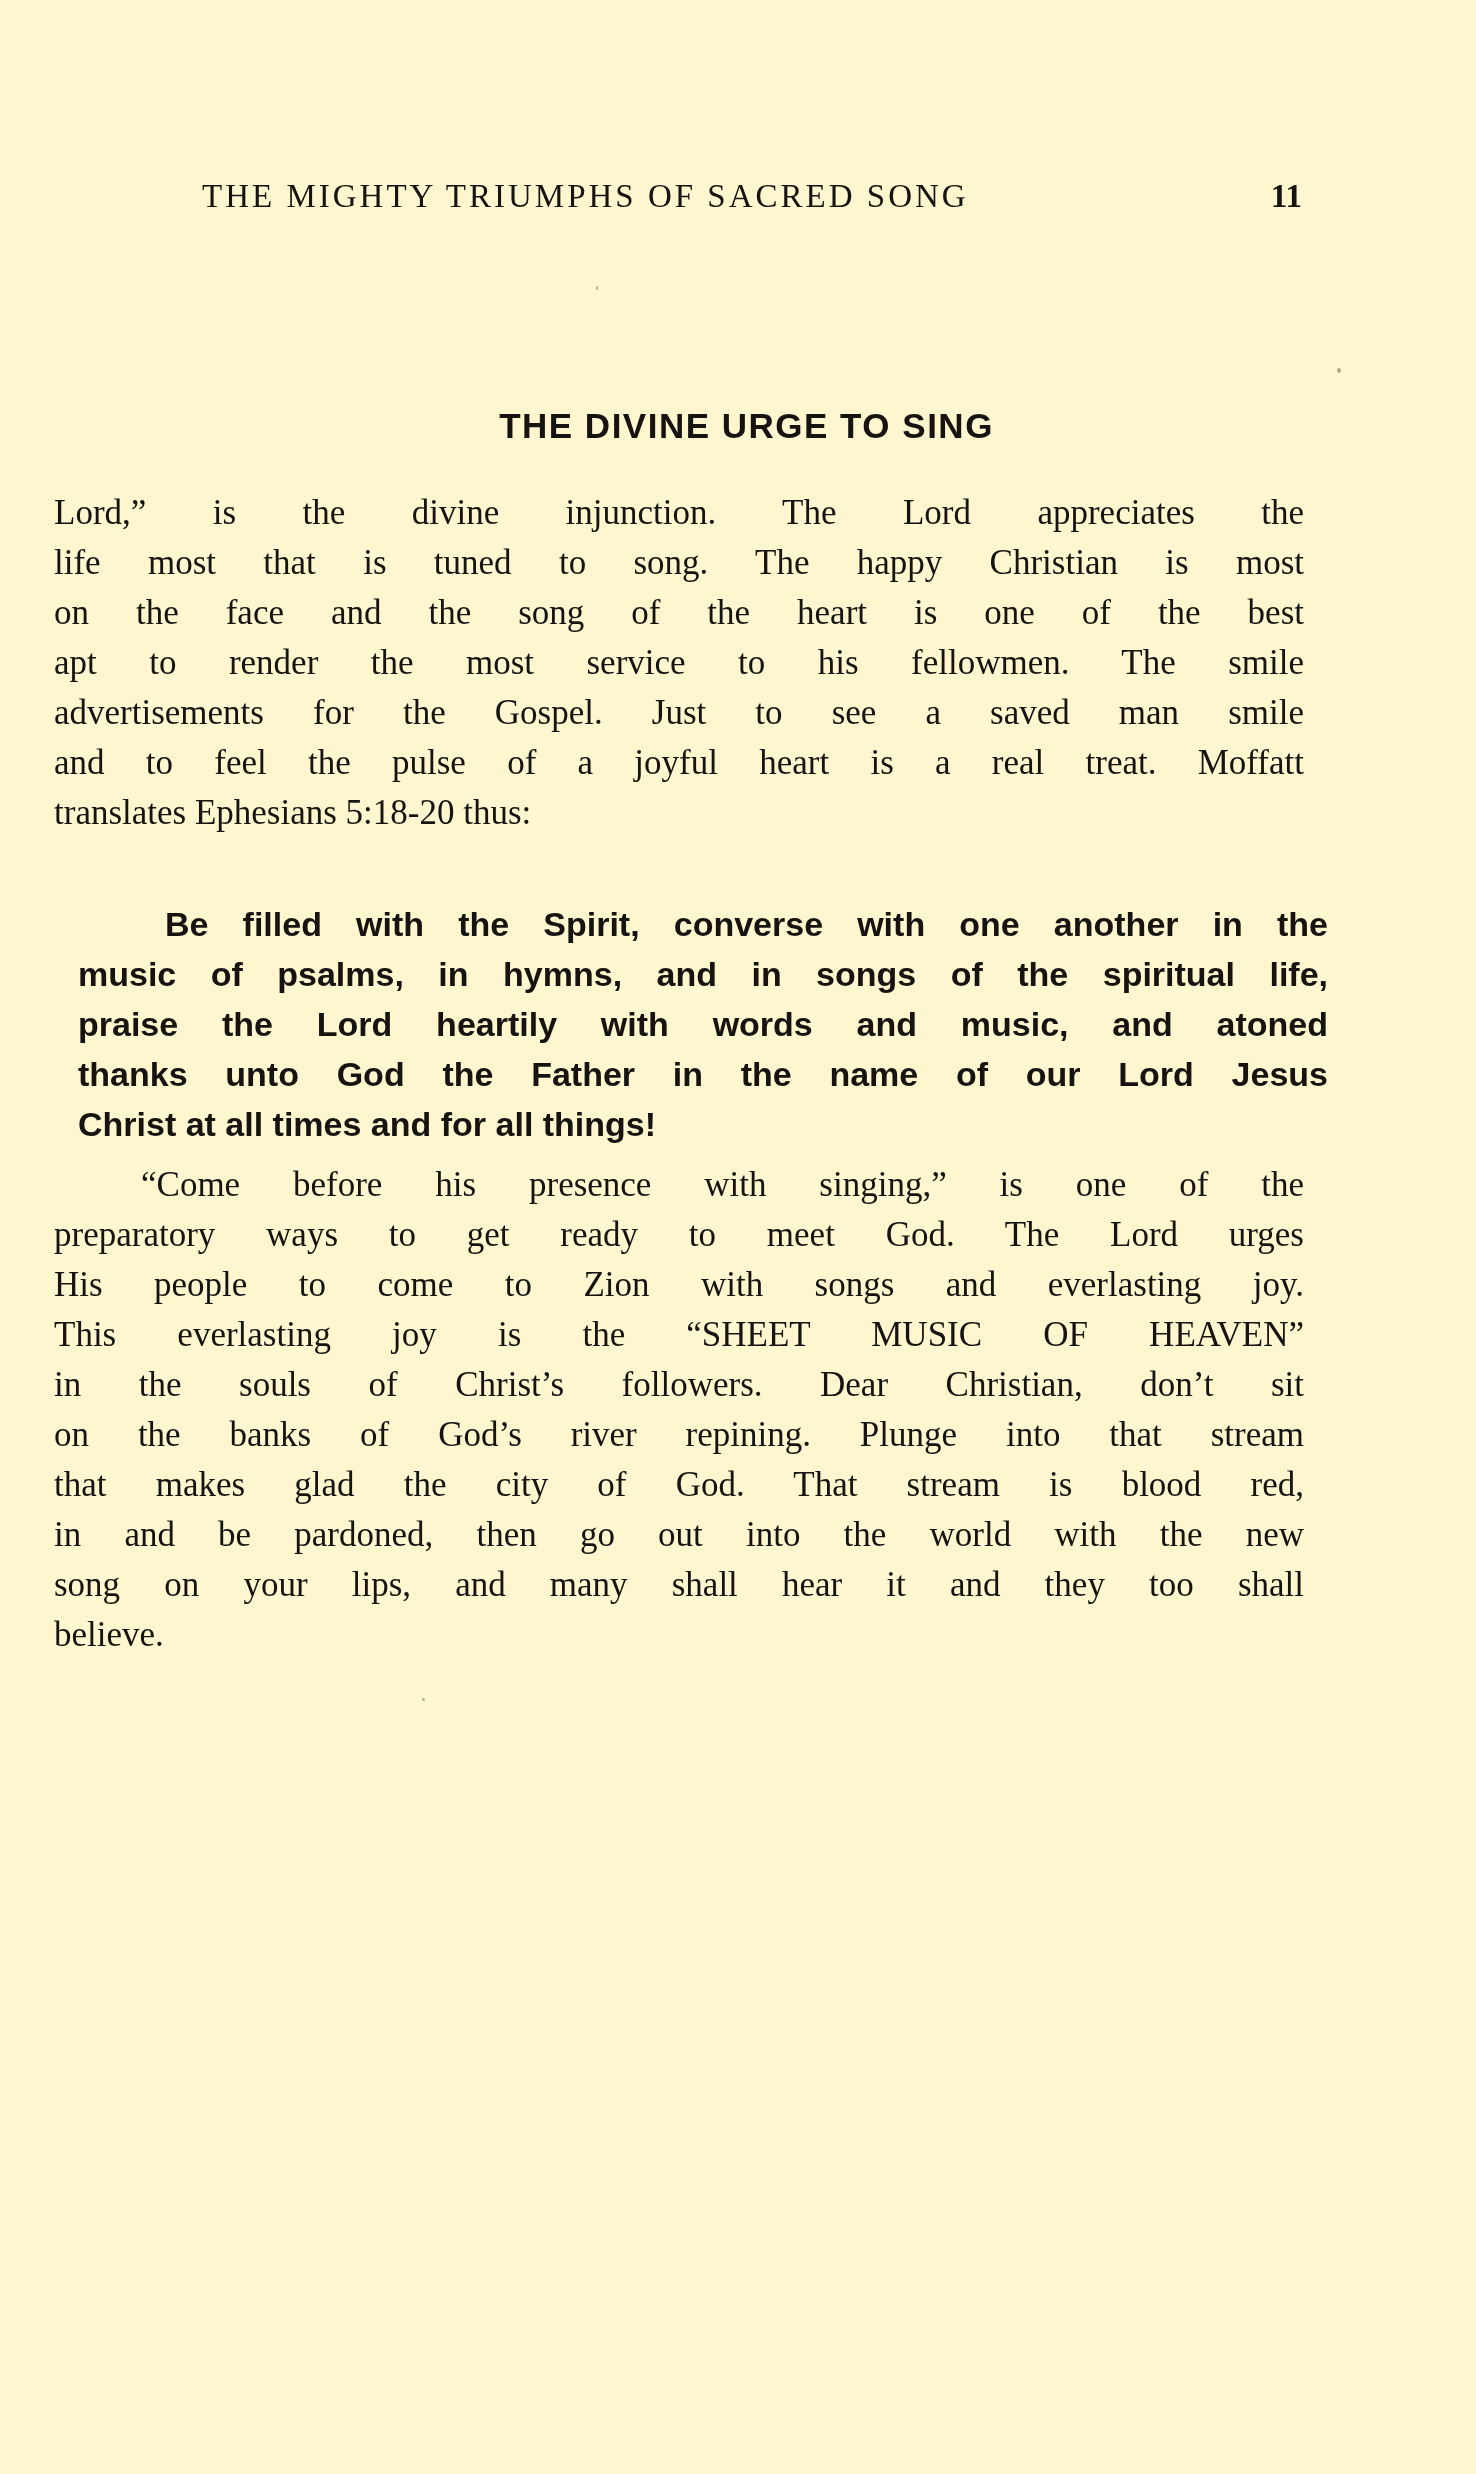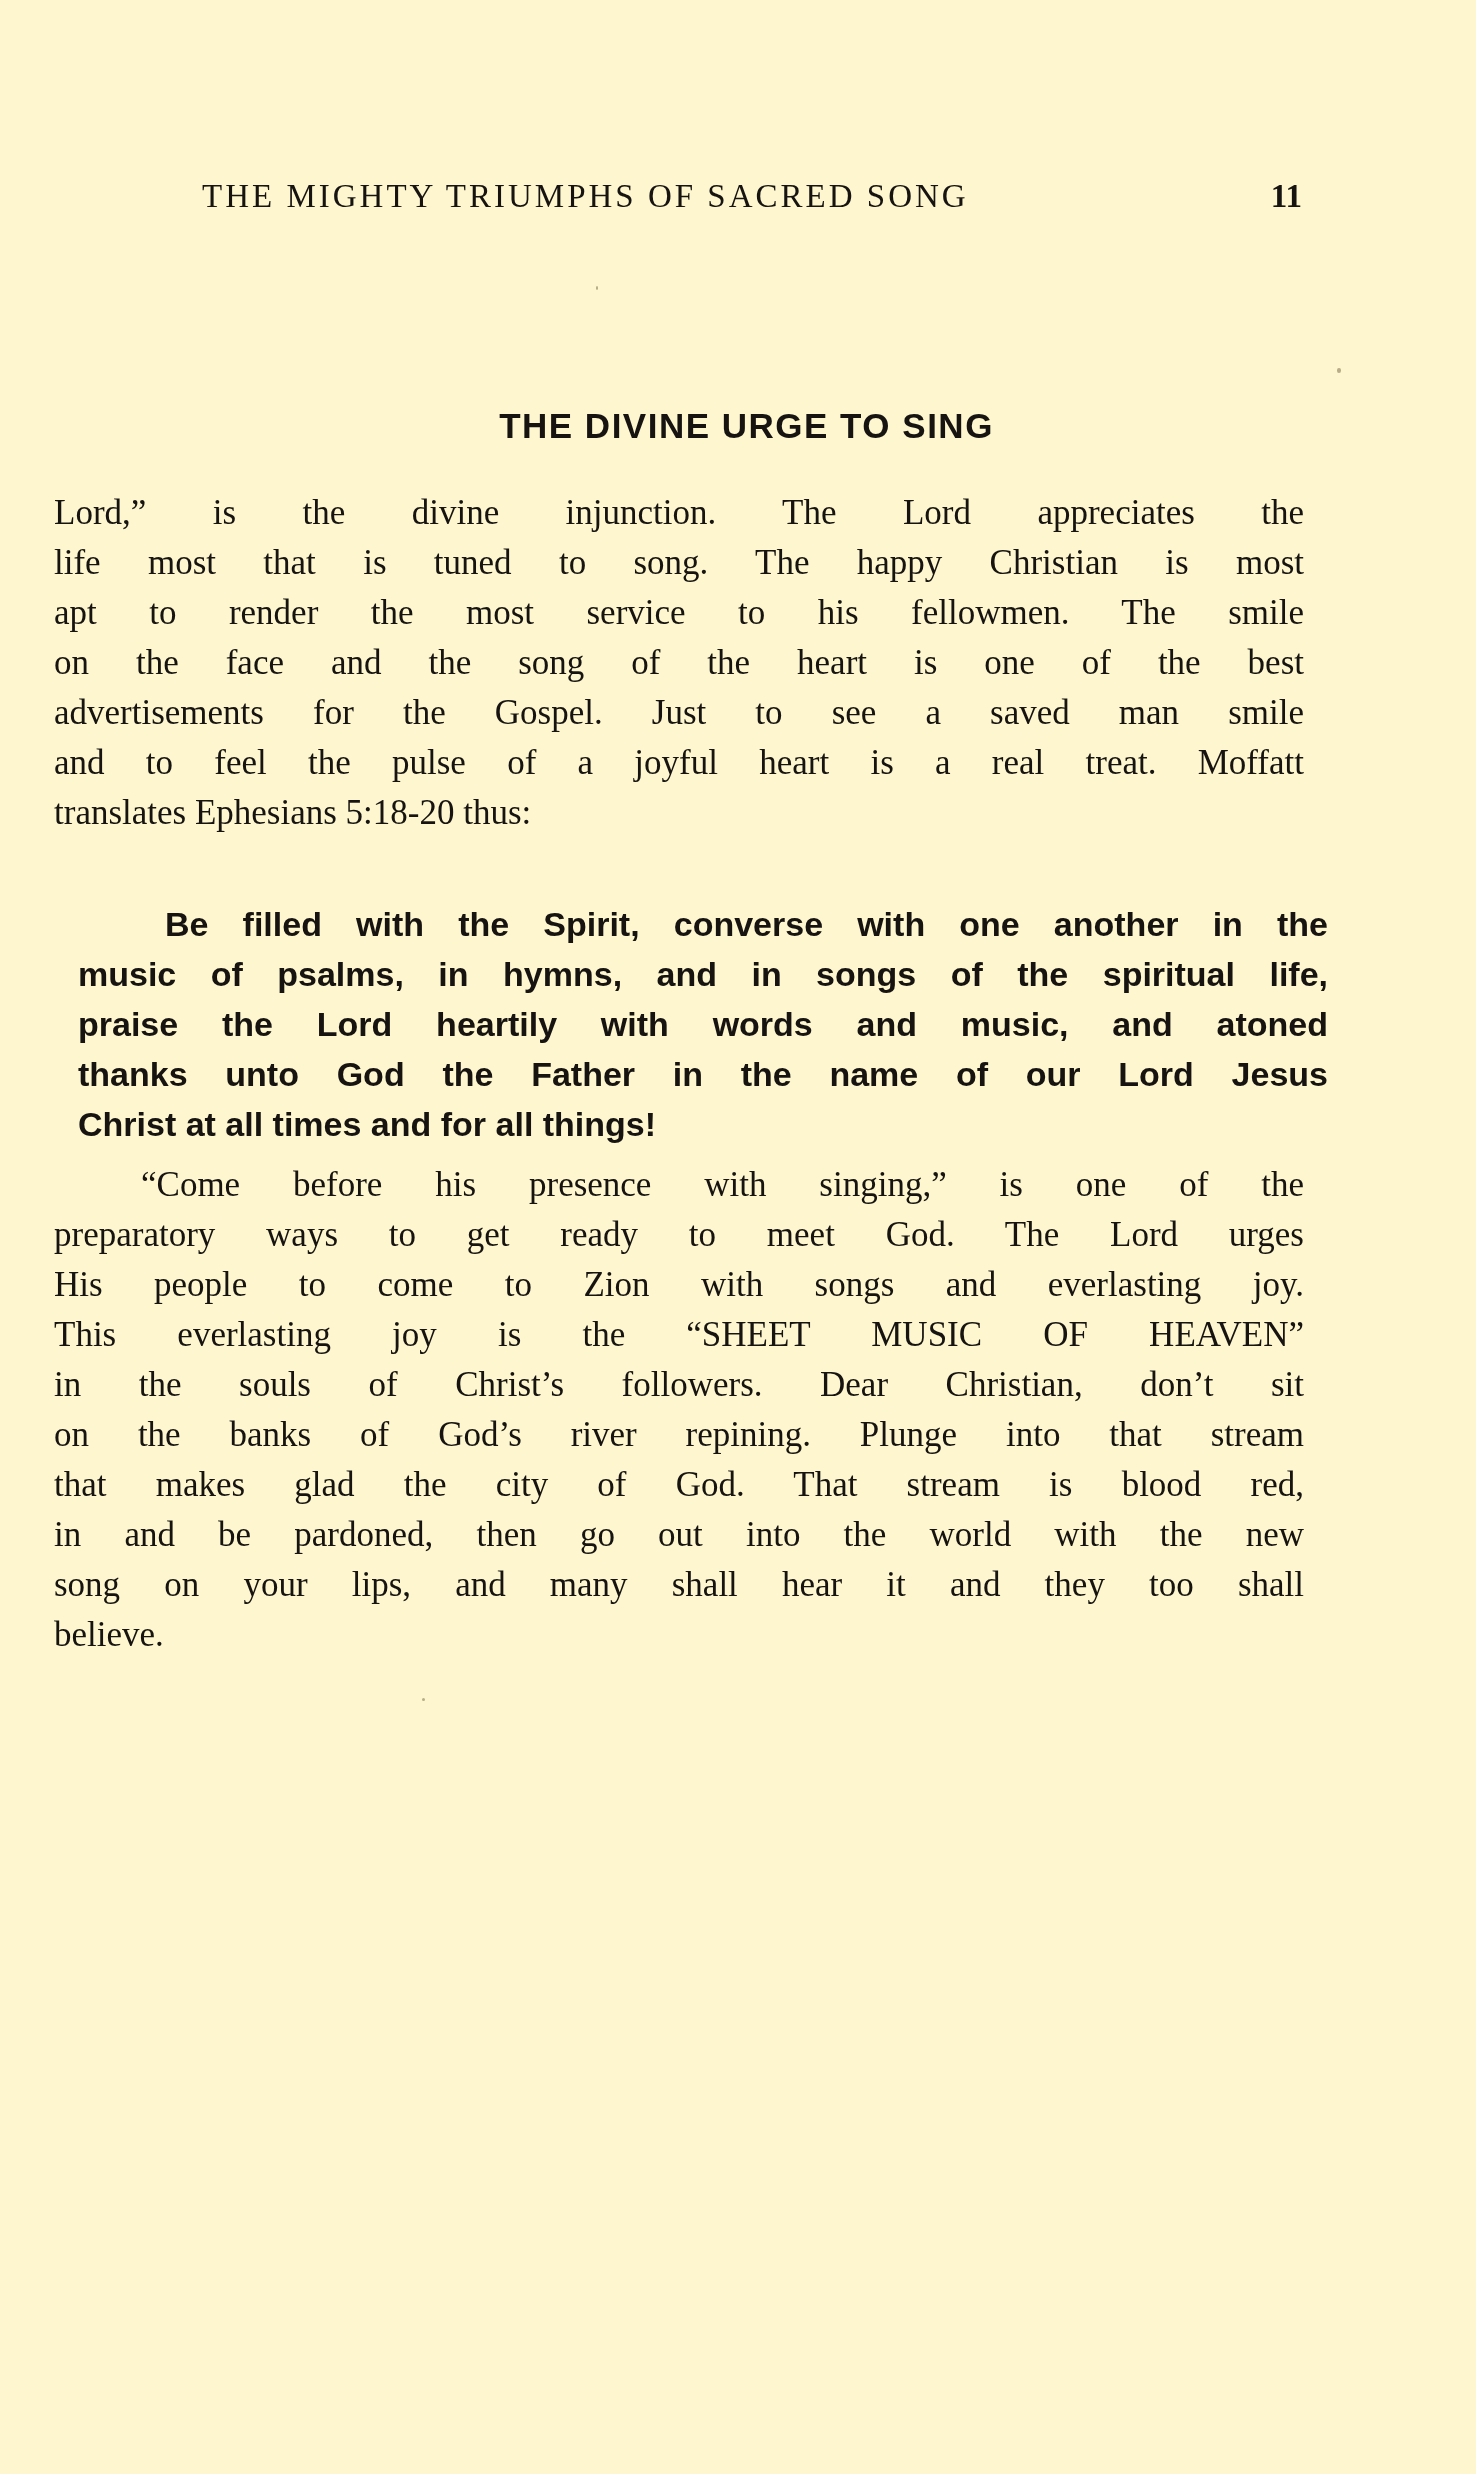--- a/index.html
+++ b/index.html
@@ -47,22 +47,22 @@
   <div class="running-head">
     <span class="running-title">THE MIGHTY TRIUMPHS OF SACRED SONG</span>
     <span class="page-number">11</span>
   </div>
 
   <div class="chapter-heading">THE DIVINE URGE TO SING</div>
 
   <div class="text-block para-1">
     <span class="line">Lord,” is the divine injunction.  The Lord appreciates the</span>
     <span class="line">life most that is tuned to song.  The happy Christian is most</span>
+    <span class="line">on the face and the song of the heart is one of the best</span>
     <span class="line">apt to render the most service to his fellowmen.  The smile</span>
-    <span class="line">on the face and the song of the heart is one of the best</span>
     <span class="line">advertisements for the Gospel.  Just to see a saved man smile</span>
     <span class="line">and to feel the pulse of a joyful heart is a real treat.  Moffatt</span>
     <span class="line last">translates Ephesians 5:18-20 thus:</span>
   </div>
 
   <div class="text-block quote-block">
     <span class="line indent">Be filled with the Spirit, converse with one another in the</span>
     <span class="line">music of psalms, in hymns, and in songs of the spiritual life,</span>
     <span class="line">praise the Lord heartily with words and music, and atoned</span>
     <span class="line">thanks unto God the Father in the name of our Lord Jesus</span>

